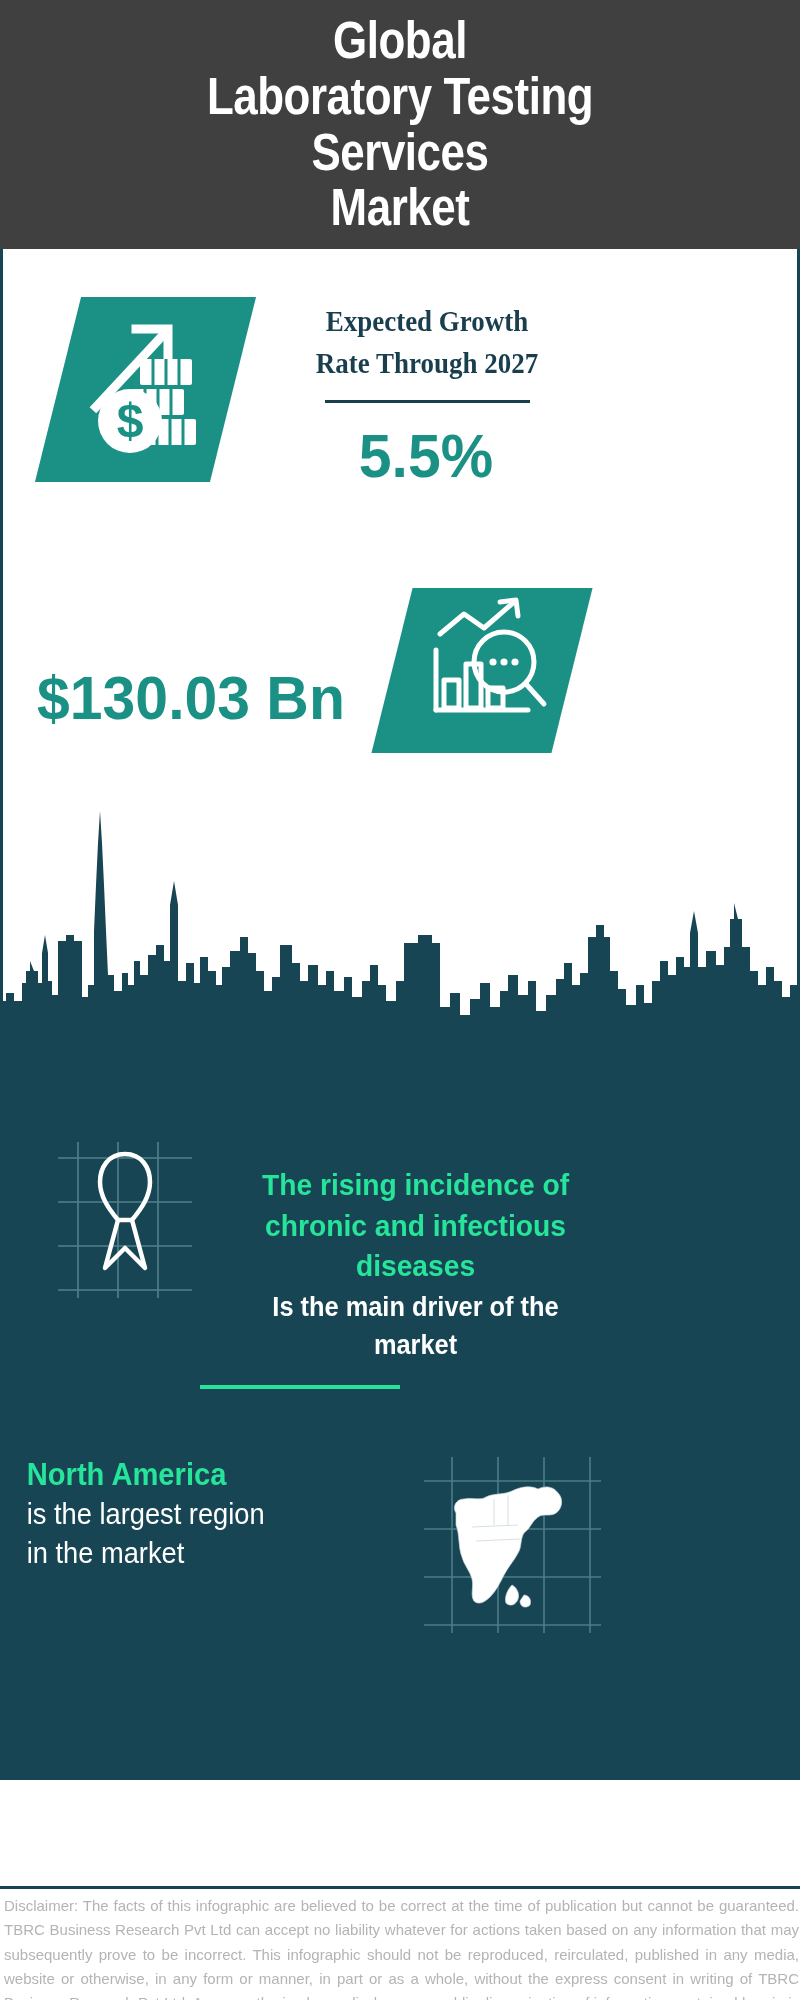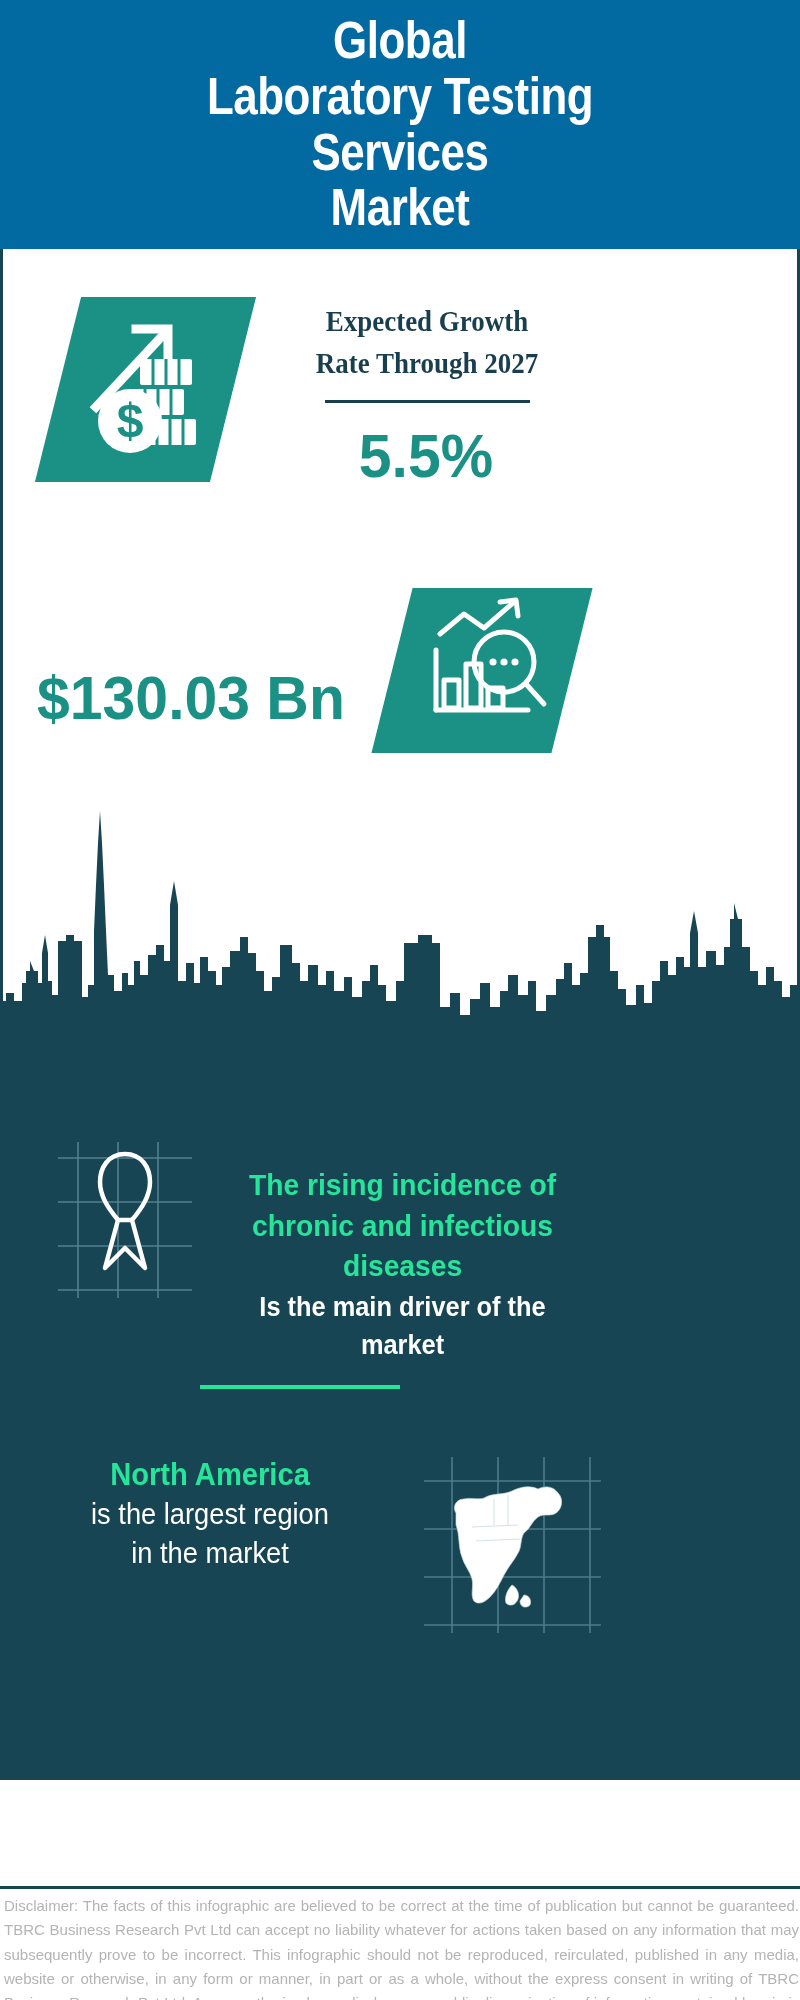--- a/index.html
+++ b/index.html
@@ -8,21 +8,21 @@
     font-family: "Liberation Sans", sans-serif;
     background:#ffffff;
     position:relative;
     overflow:hidden;
   }
   .page { position:relative; width:800px; height:2000px; background:#fff; }
 
   
   .header {
     position:absolute; left:0; top:0; width:800px; height:249px;
-    background:#0369a1;
+    background:#404040;
     display:flex; align-items:center; justify-content:center;
   }
   .header-title {
     color:#ffffff;
     font-size:51px;
     font-weight:bold;
     line-height:1.09;
     text-align:center;
     letter-spacing:-0.5px;
     transform: scaleX(0.86);
@@ -73,34 +73,34 @@
     position:absolute; left:0; top:1055px; width:800px; height:725px;
     background:#184553;
   }
   .skyline {
     position:absolute; left:0; top:785px; width:800px; height:290px;
   }
 
   
   .ribbon-wrap { position:absolute; left:50px; top:1140px; width:150px; height:160px; }
   .driver-text {
-    position:absolute; left:205px; top:1165px; width:395px; text-align:center;
+    position:absolute; left:218px; top:1165px; width:395px; text-align:center;
   }
   .driver-green {
     color:#26e49a; font-weight:bold; font-size:30px; line-height:1.35;
     transform: scaleX(0.94);
   }
   .driver-white {
     color:#ffffff; font-weight:bold; font-size:27px; line-height:1.35;
     transform: scaleX(0.94); margin-top:2px;
   }
   .rule-green { position:absolute; left:200px; top:1385px; width:200px; height:4px; background:#26e49a; }
 
   
-  .region-text { position:absolute; left:15px; top:1455px; width:390px; text-align:center; }
+  .region-text { position:absolute; left:15px; top:1455px; width:390px; text-align:left; }
   .region-green {
     color:#26e49a; font-weight:bold; font-size:31px; line-height:1.3;
     transform: scaleX(0.94);
   }
   .region-white {
     color:#ffffff; font-size:29px; line-height:1.35; font-weight:normal;
     transform: scaleX(0.94);
   }
   .map-wrap { position:absolute; left:420px; top:1455px; width:185px; height:180px; }
 

